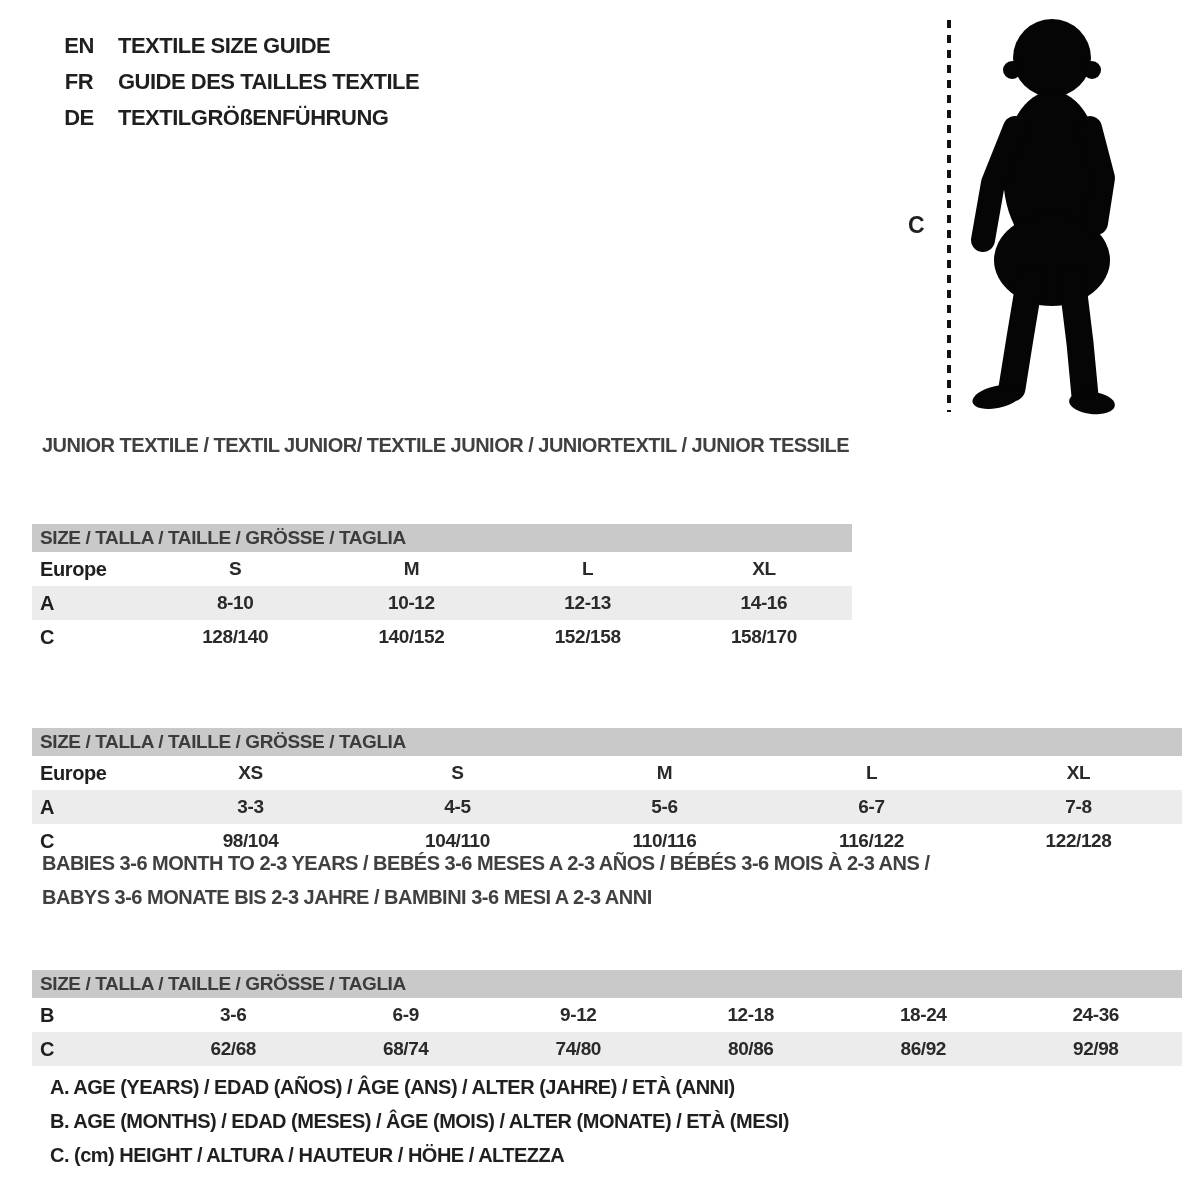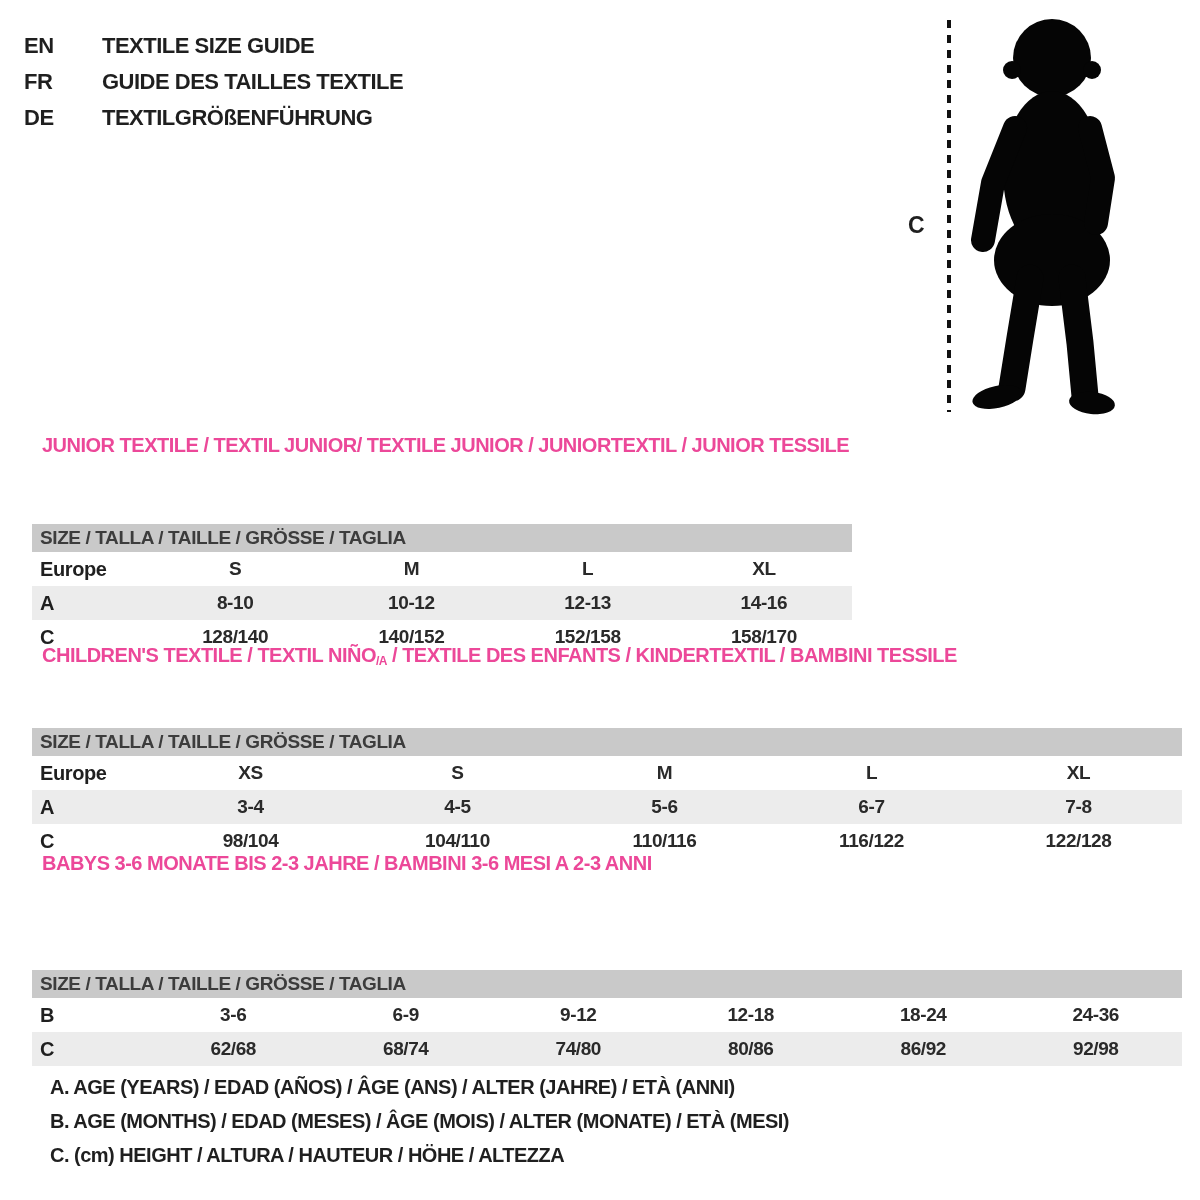--- a/index.html
+++ b/index.html
@@ -6,37 +6,37 @@
   .canvas {
     position:relative;
     width:1200px; height:1200px;
     background:#ffffff;
     font-family:"Liberation Sans","DejaVu Sans",sans-serif;
     color:#1f1f1f;
     overflow:hidden;
   }
 
   
-  .lang-block { position:absolute; left:24px; top:28px; }
+  .lang-block { position:absolute; left:40px; top:28px;text-align:center; }
   .lang-row { display:flex; height:36px; align-items:center; }
   .lang-code  { width:78px; font-size:22px; font-weight:700; letter-spacing:-0.5px; }
   .lang-label { font-size:22px; font-weight:700; letter-spacing:-0.5px; white-space:nowrap; }
 
   
   .figure-svg { position:absolute; left:900px; top:8px; width:250px; height:412px; }
   .figure-c-label {
     position:absolute; left:908px; top:212px;
     font-size:23px; font-weight:700;
   }
 
   
   .sec-head {
     position:absolute; left:42px;
     font-size:20px; font-weight:700; letter-spacing:-0.5px;
-    white-space:nowrap; color:#ec4899;
+    white-space:nowrap; color:#404040;
   }
   .sec-head .sub { font-size:0.6em; vertical-align:-0.28em; }
   .two-line { line-height:34px; }
 
   
   .size-table { position:absolute; left:32px;margin-top:40px; }
   .size-table .thead {
     height:28px; line-height:28px;
     background:#c9c9c9; color:#3c3c3c;
     font-size:19px; font-weight:700; letter-spacing:-0.4px;
@@ -125,53 +125,51 @@
     </div>
     <div class="trow">
       <span class="tlabel">C</span>
       <span class="tcell">128/140</span>
       <span class="tcell">140/152</span>
       <span class="tcell">152/158</span>
       <span class="tcell">158/170</span>
     </div>
   </div>
 
-  <div class="sec-head" style="top:644px;">
-    <span>CHILDREN'S TEXTILE / TEXTIL NIÑO</span><span class="sub">/A</span><span> / TEXTILE DES ENFANTS / KINDERTEXTIL / BAMBINI TESSILE</span>
-  </div>
 
   <div class="size-table" style="top:688px; width:1150px;">
     <div class="thead">SIZE / TALLA / TAILLE / GRÖSSE / TAGLIA</div>
     <div class="trow">
       <span class="tlabel">Europe</span>
       <span class="tcell">XS</span>
       <span class="tcell">S</span>
       <span class="tcell">M</span>
       <span class="tcell">L</span>
       <span class="tcell">XL</span>
     </div>
     <div class="trow shaded">
       <span class="tlabel">A</span>
-      <span class="tcell">3-4</span>
+      <span class="tcell">3-3</span>
       <span class="tcell">4-5</span>
       <span class="tcell">5-6</span>
       <span class="tcell">6-7</span>
       <span class="tcell">7-8</span>
     </div>
     <div class="trow">
       <span class="tlabel">C</span>
       <span class="tcell">98/104</span>
       <span class="tcell">104/110</span>
       <span class="tcell">110/116</span>
       <span class="tcell">116/122</span>
       <span class="tcell">122/128</span>
     </div>
   </div>
 
   <div class="sec-head two-line" style="top:846px;">
+    <div>BABIES 3-6 MONTH TO 2-3 YEARS / BEBÉS 3-6 MESES A 2-3 AÑOS / BÉBÉS 3-6 MOIS À 2-3 ANS /</div>
     <div>BABYS 3-6 MONATE BIS 2-3 JAHRE / BAMBINI 3-6 MESI A 2-3 ANNI</div>
   </div>
 
   <div class="size-table" style="top:930px; width:1150px;">
     <div class="thead">SIZE / TALLA / TAILLE / GRÖSSE / TAGLIA</div>
     <div class="trow">
       <span class="tlabel">B</span>
       <span class="tcell">3-6</span>
       <span class="tcell">6-9</span>
       <span class="tcell">9-12</span>

